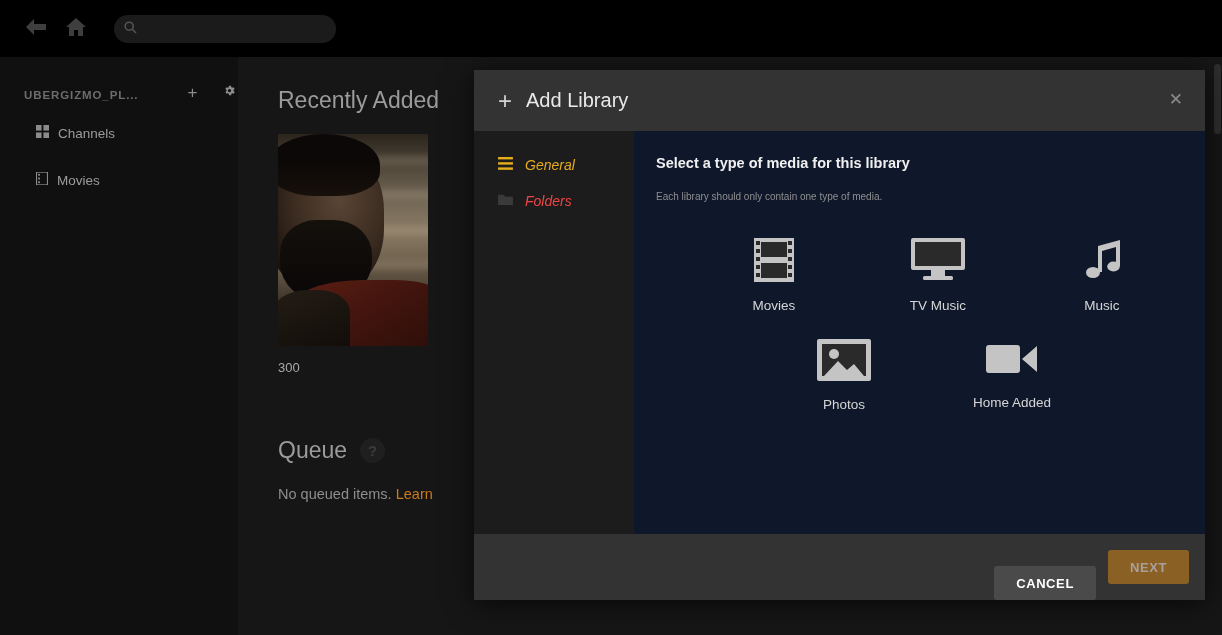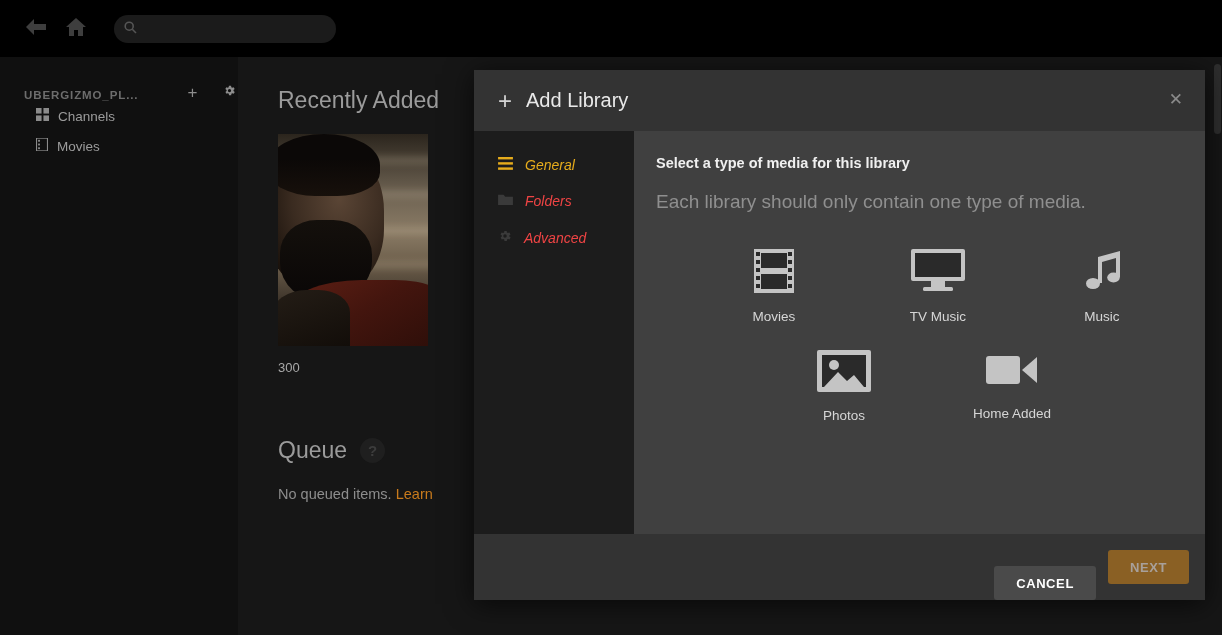--- a/index.html
+++ b/index.html
@@ -45,21 +45,21 @@
   }
   .amber-dot { width: 6px; height: 6px; border-radius: 50%; background: #d8a328; margin-left: 5px; }
   .plus-ico { color: #8d8d8d; font-size: 17px; margin-left: 8px; line-height: 1; cursor: pointer; }
   .gear-wrap { display: flex; align-items: center; margin-left: 8px; cursor: pointer; }
   .gear-wrap svg { fill: #8d8d8d; }
   .caret { width: 0; height: 0; border-left: 4px solid transparent; border-right: 4px solid transparent;
            border-top: 4px solid #8d8d8d; margin-left: 3px; }
 
   .nav-item {
     display: flex; align-items: center; gap: 9px; padding: 7px 0 7px 36px;
-    color: #9b9b9b; font-size: 13.5px; cursor: pointer;
+    color: #9b9b9b; font-size: 13.5px; cursor: pointer; margin-top: 17px;
   }
   .nav-item svg { fill: #8b8b8b; }
 
   
   .main { position: absolute; top: 57px; left: 238px; width: 984px; height: 578px; background: #161616; }
   .section-title { color: #9b9b9b; font-size: 23px; padding: 30px 0 0 40px; font-weight: normal; }
   .poster-wrap { padding: 20px 0 0 40px; }
   .poster {
     width: 150px; height: 212px; position: relative; overflow: hidden;
     background: #1d1915;
@@ -129,23 +129,23 @@
   .modal-body { display: flex; flex: 1 1 auto; min-height: 0; }
   .modal-nav { width: 160px; background: #1c1c1c; padding-top: 16px; font-style: italic; }
   .mnav-item {
     display: flex; align-items: center; gap: 12px; padding: 10px 0 10px 24px;
     font-size: 14px; color: #ef4444; cursor: pointer;
   }
   .mnav-item.active { color: #e6ac1c; }
   .mnav-item.active svg { fill: #e6ac1c; }
   .mnav-item svg { fill: #3a3a3a; }
 
-  .modal-main { flex: 1; background: #404040; padding: 24px 0 0 22px; }
+  .modal-main { flex: 1; background: #0f172a; padding: 24px 0 0 22px; }
   .mm-head { color: #f0f0f0; font-size: 14.5px; font-weight: bold; }
-  .mm-sub { color: #8f8f8f; font-size: 19px; margin-top: 20px; }
+  .mm-sub { color: #8f8f8f; font-size: 10px; margin-top: 20px; }
 
   .media-grid { margin-top: 36px; width: 500px; }
   .media-row { display: flex; }
   .media-row.r1 { justify-content: flex-start; gap: 68px; padding-left: 70px; }
   .media-row.r2 { justify-content: flex-start; gap: 72px; padding-left: 140px; margin-top: 26px; }
   .media-cell {
     display: flex; flex-direction: column; align-items: center; gap: 13px;
     cursor: pointer; width: 96px;
   }
   .media-cell svg { fill: #c4c4c4; }
@@ -287,28 +287,20 @@
           <span>General</span>
         </div>
         <div class="mnav-item">
           <span>
             <svg width="15" height="13" viewBox="0 0 16 14">
                 <path d="M0 2 L6 2 L7.6 4 L16 4 L16 13 L0 13 Z"></path>
               </svg>
           </span>
           <span>Folders</span>
         </div>
-        <div class="mnav-item">
-          <span>
-            <svg width="14" height="14" viewBox="0 0 24 24">
-                <path d="M19.4 13a7.6 7.6 0 0 0 0-2l2.1-1.6-2-3.5-2.5 1a7.6 7.6 0 0 0-1.7-1l-.4-2.6h-4l-.4 2.6a7.6 7.6 0 0 0-1.7 1l-2.5-1-2 3.5L6.6 11a7.6 7.6 0 0 0 0 2l-2.1 1.6 2 3.5 2.5-1a7.6 7.6 0 0 0 1.7 1l.4 2.6h4l.4-2.6a7.6 7.6 0 0 0 1.7-1l2.5 1 2-3.5zM12 15a3 3 0 1 1 0-6 3 3 0 0 1 0 6z"></path>
-              </svg>
-          </span>
-          <span>Advanced</span>
-        </div>
       </div>
 
       <div class="modal-main">
         <div class="mm-head">Select a type of media for this library</div>
         <div class="mm-sub">Each library should only contain one type of media.</div>
 
         <div class="media-grid">
           <div class="media-row r1">
             <div class="media-cell">
               <span>

